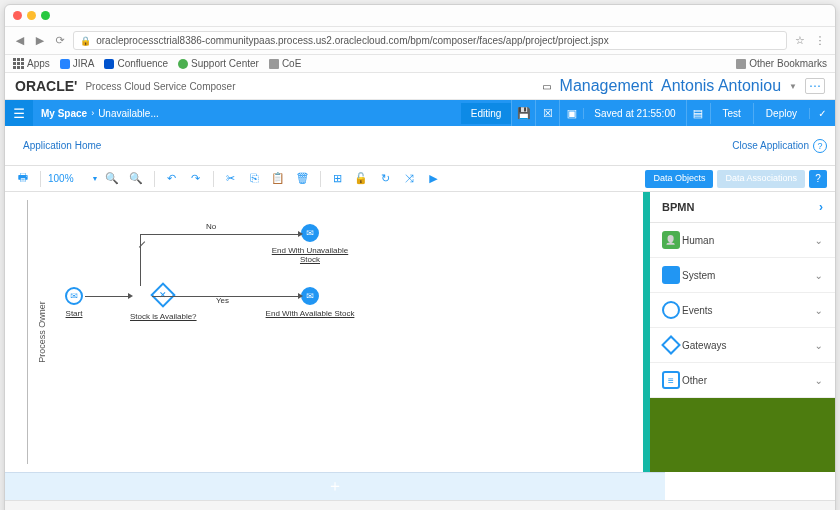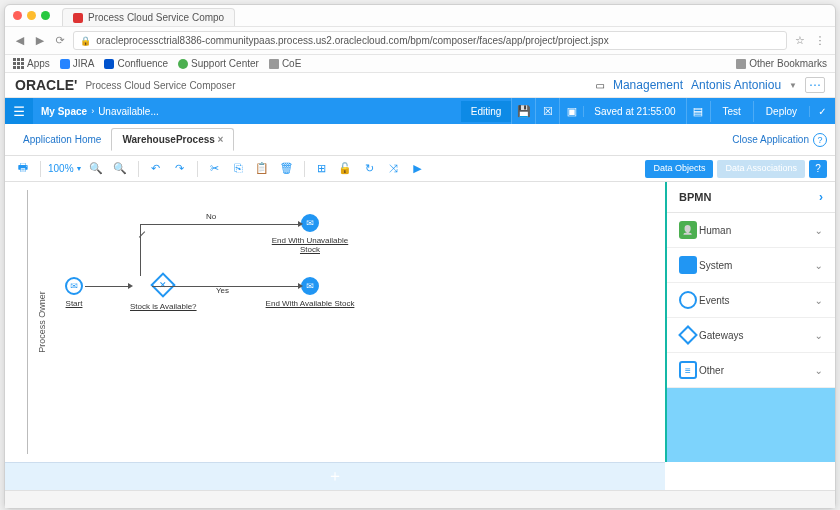--- a/index.html
+++ b/index.html
@@ -20,44 +20,44 @@
 .bm-ico { width:10px;height:10px;display:inline-block;}
 .bm-jira{background:#2684ff;border-radius:2px;} .bm-conf{background:#0052cc;border-radius:2px;} .bm-supp{background:#4caf50;border-radius:50%;} .bm-coe{background:#999;border-radius:1px;}
 .apps-ico { display:grid;grid-template-columns:repeat(3,3px);grid-template-rows:repeat(3,3px);gap:1px;}
 .apps-ico i{background:#666;width:3px;height:3px;}
 .spacer { flex: 1; }
 
 .app { background: #fff; }
 .brand-row { display: flex; align-items: center; padding: 4px 10px; gap: 8px; font-size: 10px; color: #333; border-bottom: 1px solid #e8e8e8; }
 .oracle { color:#333; font-weight:bold; font-size:14px; }
 .brand-sub { font-size: 10px; color: #666; }
-.user-link { color: #2277cc; font-size: 12px; cursor:pointer; }
+.user-link { color: #2277cc; font-size: 16px; cursor:pointer; }
 .menu-btn { width: 20px; height: 16px; border: 1px solid #ccc; border-radius: 2px; display:flex;align-items:center;justify-content:center;color:#2196f3;font-size:12px;}
 
 .blue-bar { background: #2196f3; display: flex; align-items: center; padding: 0; height: 26px; color: #fff; font-size: 10px; }
 .hamburger { background: #0d8ae6; width: 28px; height: 26px; display:flex;align-items:center;justify-content:center;font-size:13px;}
 .bc { padding: 0 8px; display:flex;align-items:center;gap:4px;}
 .bc b { font-weight:600;}
 .chev { font-size:9px;}
 .editing { background:#0d8ae6; padding: 5px 10px; }
 .tb-btn { width: 24px; height: 26px; display:flex;align-items:center;justify-content:center;border-left:1px solid rgba(255,255,255,0.2);font-size:11px;}
 .saved { padding: 0 10px; border-left:1px solid rgba(255,255,255,0.2);}
 .right-tb { margin-left:auto; display:flex; align-items:center;}
 .btn-test, .btn-deploy { padding: 5px 12px; font-size:10px; border-left:1px solid rgba(255,255,255,0.2);}
 .btn-check { width:26px;display:flex;align-items:center;justify-content:center;border-left:1px solid rgba(255,255,255,0.2);}
 
-.tabs-row { display:flex; align-items:center; border-bottom:1px solid #e0e0e0; padding: 0 8px; font-size:10px; height: 32px;}
+.tabs-row { display:flex; align-items:center; border-bottom:1px solid #e0e0e0; padding: 0 8px; font-size:10px; height: 40px;}
 .app-tab { padding: 5px 10px; color:#2277cc; cursor:pointer;}
 .app-tab.active { background:#fff; border:1px solid #ccc; border-bottom-color:#fff; border-radius:3px 3px 0 0; font-weight:600; color:#333;}
 .close-app { margin-left:auto; color:#2277cc; font-size:10px; display:flex;align-items:center;gap:4px;}
 .help-q { width:14px;height:14px;border:1px solid #2196f3;border-radius:50%;display:flex;align-items:center;justify-content:center;font-size:9px;color:#2196f3;}
 
 .toolbar2 { display:flex; align-items:center; gap:4px; padding: 4px 8px; border-bottom:1px solid #e0e0e0; height: 26px;}
 .tb2-btn { width:20px;height:18px;display:flex;align-items:center;justify-content:center;color:#2196f3;font-size:11px;cursor:pointer;}
-.zoom { color:#2196f3; font-size:10px; display:flex;align-items:center;gap:2px;}
+.zoom { color:#2196f3; font-size:10px; display:flex;align-items:center;gap:18px;}
 .sep { width:1px;height:16px;background:#ddd;margin:0 3px;}
 .tb2-right { margin-left:auto; display:flex;gap:4px;}
 .btn-do { background:#2196f3;color:#fff;font-size:9px;padding:3px 8px;border-radius:2px;}
 .btn-da { background:#c5e1f5;color:#fff;font-size:9px;padding:3px 8px;border-radius:2px;}
 .btn-qm { width:18px;height:18px;background:#2196f3;color:#fff;border-radius:2px;display:flex;align-items:center;justify-content:center;font-size:10px;}
 
 .workspace { display:flex; height: 280px;}
 .canvas { flex:1; position:relative; background:#fff;}
 .swim-label { position:absolute; left:6px; top:50%; transform: translateY(-50%) rotate(-90deg); transform-origin:center; font-size:9px; color:#555;}
 .swim-border { position:absolute; left:22px; top:8px; bottom:8px; width:1px; background:#bbb;}
@@ -70,21 +70,21 @@
 .gateway { width:18px;height:18px;border:2px solid #2196f3;transform:rotate(45deg);margin:0 auto;background:#fff;display:flex;align-items:center;justify-content:center;}
 .gateway::after{content:"✕";transform:rotate(-45deg);color:#2196f3;font-size:9px;}
 .node-lbl { margin-top:4px; white-space:nowrap;text-decoration:underline;}
 .node-lbl.wrap { white-space:normal; width:90px;}
 
 .flowline { position:absolute; background:#555; height:1px;}
 .flowline.v { width:1px; height:auto;}
 .arrow-r { position:absolute; width:0;height:0;border-left:5px solid #555;border-top:3px solid transparent;border-bottom:3px solid transparent;}
 .flow-lbl { position:absolute; font-size:8px; color:#333;padding-left:6px;}
 
-.palette { width:170px; border-left:2px solid #14b8a6; background:#7dd3fc;}
+.palette { width:192px; border-left:7px solid #14b8a6; background:#4d7c0f;}
 .pal-hdr { display:flex;align-items:center;justify-content:space-between;padding:8px 12px;font-size:11px;font-weight:600;color:#333;border-bottom:1px solid #e5e5e5;background:#fff;}
 .pal-hdr .chv{color:#2196f3;font-size:12px;}
 .pal-item { display:flex;align-items:center;gap:2px;padding:8px 12px;font-size:10px;color:#444;border-bottom:1px solid #eee;background:#fff;cursor:pointer;}
 .pal-ico { width:18px;height:18px;display:flex;align-items:center;justify-content:center;}
 .pi-human{background:#4caf50;border-radius:3px;} .pi-human::after{content:"👤";font-size:9px;filter:grayscale(1) brightness(2);}
 .pi-system{background:#2196f3;border-radius:3px;}
 .pi-events{border:2px solid #2196f3;border-radius:50%;}
 .pi-gateway{border:2px solid #2196f3;transform:rotate(45deg);width:14px;height:14px;}
 .pi-other{border:2px solid #2196f3;border-radius:3px;} .pi-other::after{content:"≡";color:#2196f3;font-size:10px;}
 .pal-chv { margin-left:auto;color:#888;font-size:10px;}
@@ -94,24 +94,20 @@
 </style>
 </head>
 <body>
 
 <div class="browser-chrome">
   <div style="display:flex;align-items:flex-end;">
     <div class="traffic">
       <span class="t-red"></span>
       <span class="t-yel"></span>
       <span class="t-grn"></span>
-    </div>
-    <div class="tab">
-      <span class="tab-ico"></span>
-      <span>Process Cloud Service Compo</span>
     </div>
   </div>
   <div class="url-row">
     <div class="nav-btn">◀</div>
     <div class="nav-btn">▶</div>
     <div class="nav-btn">⟳</div>
     <div class="url-bar">
       <span class="lock">🔒</span>
       <span>oracleprocessctrial8386-communitypaas.process.us2.oraclecloud.com/bpm/composer/faces/app/project/project.jspx</span>
     </div>
@@ -184,21 +180,20 @@
       <div class="right-tb">
         <div class="tb-btn">▤</div>
         <div class="btn-test">Test</div>
         <div class="btn-deploy">Deploy</div>
         <div class="btn-check">✓</div>
       </div>
     </div>
 
     <div class="tabs-row">
       <div class="app-tab">Application Home</div>
-      <div class="app-tab active"><span>WarehouseProcess</span> <span style="color:#888;">×</span></div>
       <div class="close-app">
         <span>Close Application</span>
         <span class="help-q">?</span>
       </div>
     </div>
 
     <div class="toolbar2">
       <div class="tb2-btn">🖶</div>
       <div class="sep"></div>
       <div class="zoom">

